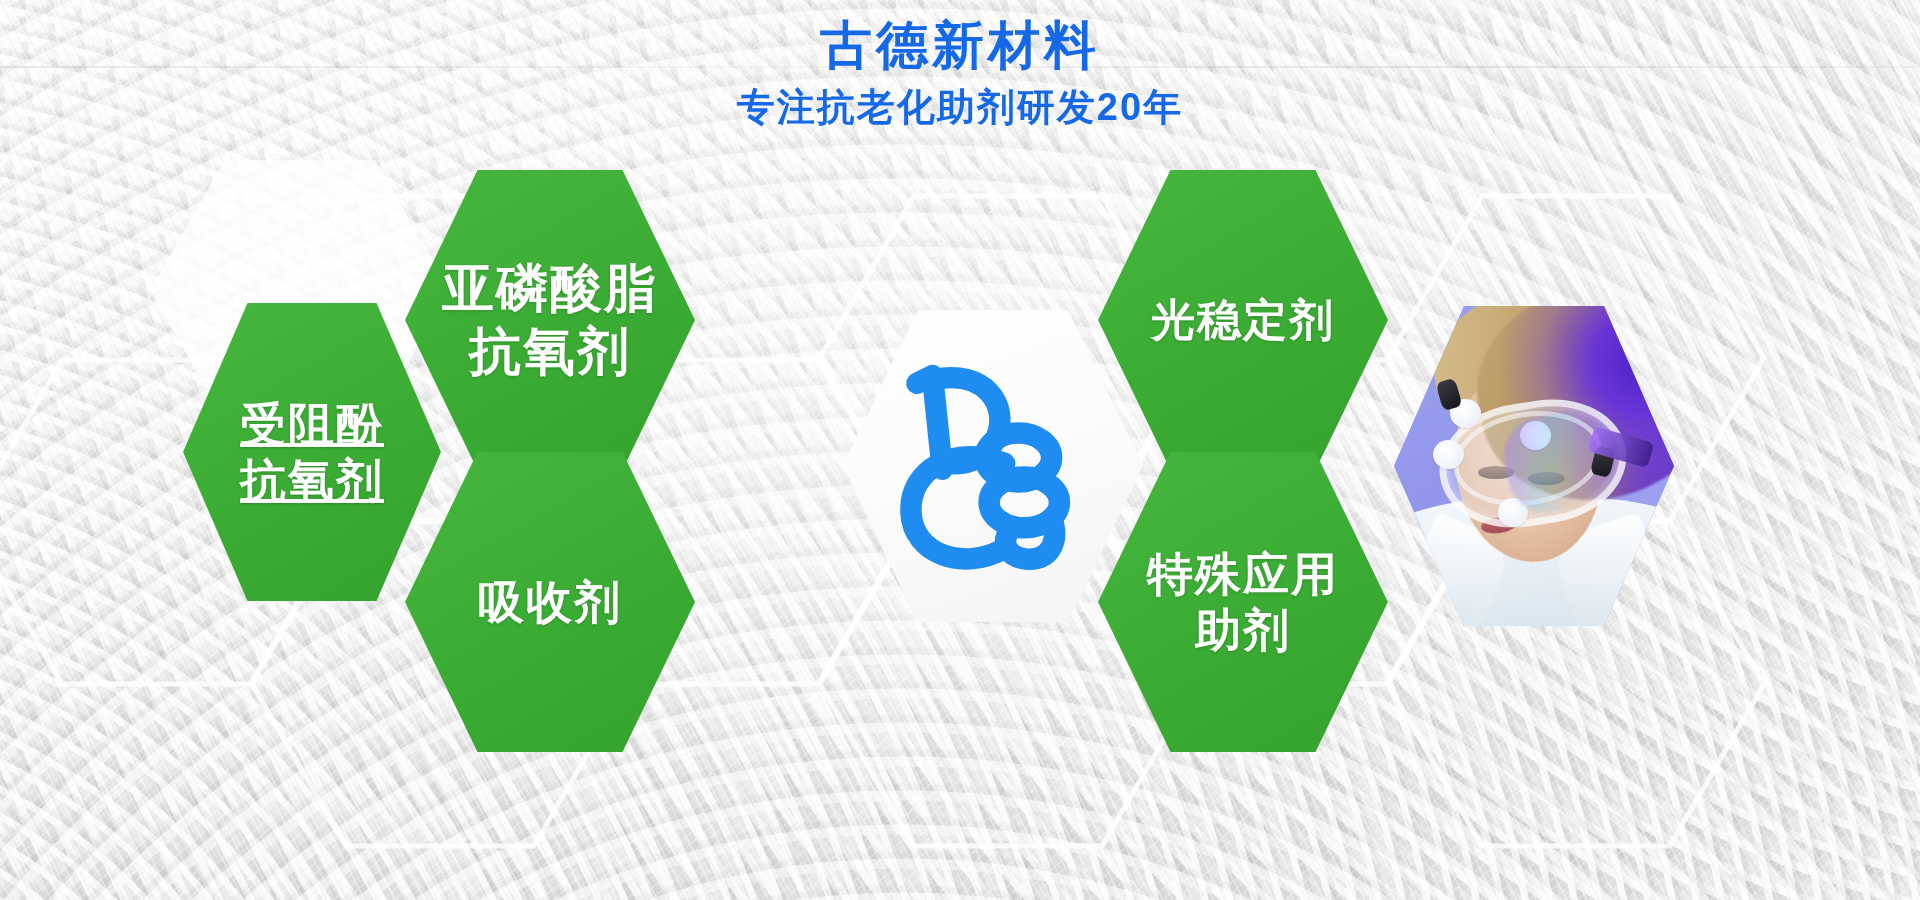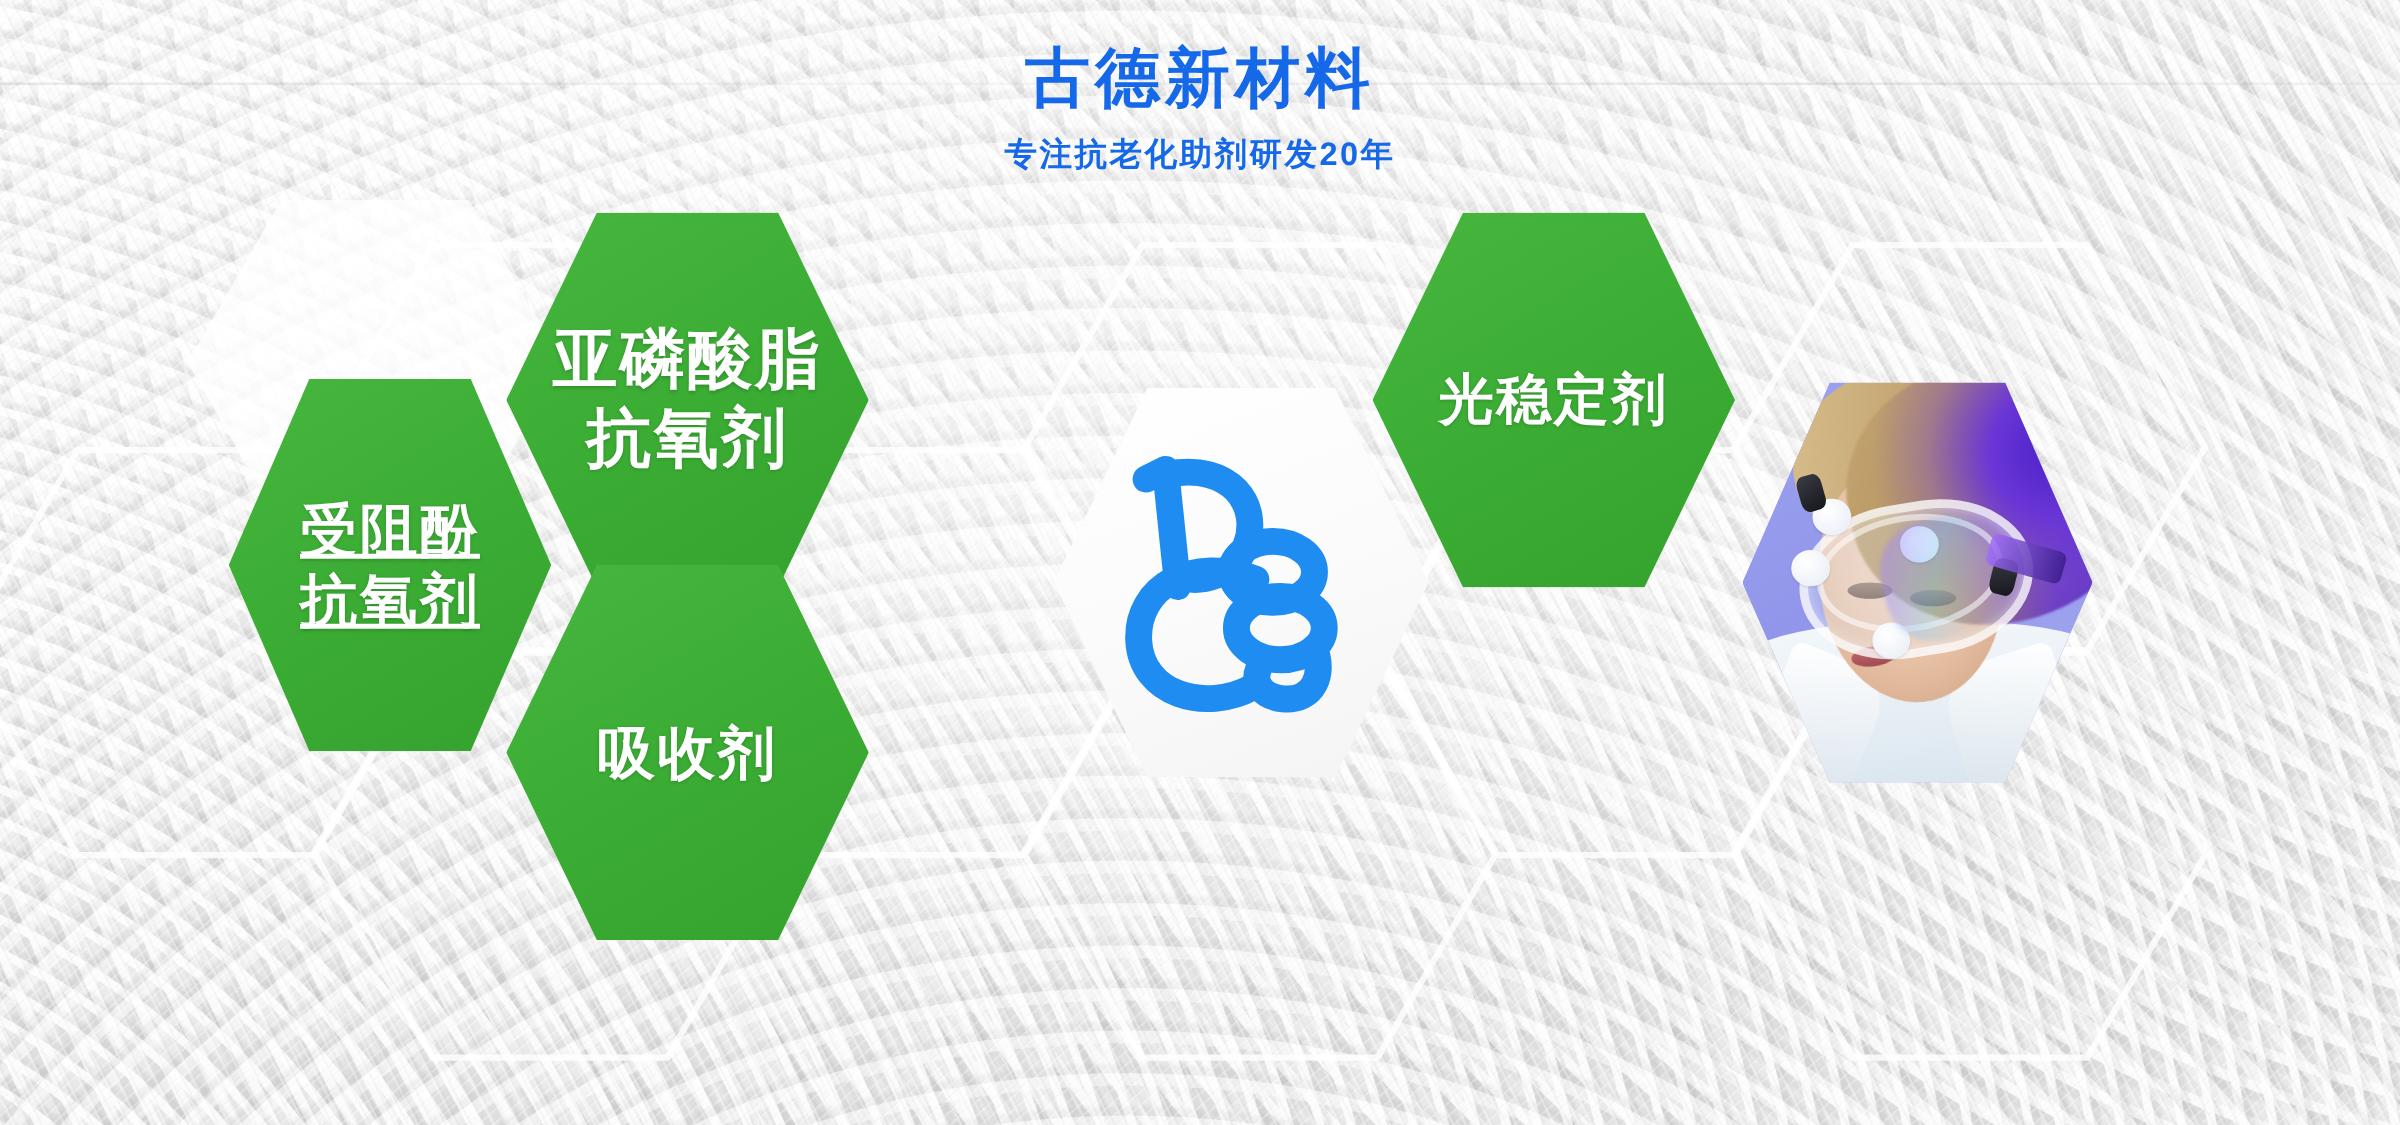--- a/index.html
+++ b/index.html
@@ -57,24 +57,24 @@
   }
   .bg-vignette{
     position:absolute;inset:0;
     background:radial-gradient(75% 65% at 50% 45%, rgba(255,255,255,.30) 0%, rgba(255,255,255,0) 70%);
   }
 
   
   .header{position:absolute;left:0;right:0;top:18px;text-align:center;}
   .brand-title{
     font-size:52px;font-weight:bold;color:#1569e8;letter-spacing:4px;
-    line-height:1.05;margin:18px;
+    line-height:1.05;margin:0;
   }
   .brand-sub{
-    font-size:26px;font-weight:bold;color:#1569e8;letter-spacing:2px;
+    font-size:38px;font-weight:bold;color:#1569e8;letter-spacing:2px;
     margin:14px 0 0 0;line-height:1.1;
   }
 
   
   .comb{position:absolute;left:0;top:0;width:1920px;height:900px;}
   .hex{
     position:absolute;
     clip-path:polygon(25% 0%,75% 0%,100% 50%,75% 100%,25% 100%,0% 50%);
     display:flex;align-items:center;justify-content:center;
     text-align:center;
@@ -274,20 +274,26 @@
         </svg>
       </div>
     </div>
 
     <div class="hex hex-green" style="left:1098px;top:170px;width:290px;height:300px;">
       <div class="hex-label" style="font-size:44px;">
         <div>光稳定剂</div>
       </div>
     </div>
 
+    <div class="hex hex-green" style="left:1098px;top:452px;width:290px;height:300px;">
+      <div class="hex-label" style="font-size:46px;">
+        <div>特殊应用</div>
+        <div>助剂</div>
+      </div>
+    </div>
 
     <div class="hex hex-photo" style="left:1394px;top:306px;width:280px;height:320px;">
       <div class="photo-inner">
         <div class="ph-bg"></div>
         <div class="ph-coat"></div>
         <div class="ph-collarL"></div>
         <div class="ph-collarR"></div>
         <div class="ph-hair2"></div>
         <div class="ph-face"></div>
         <div class="ph-hair"></div>

